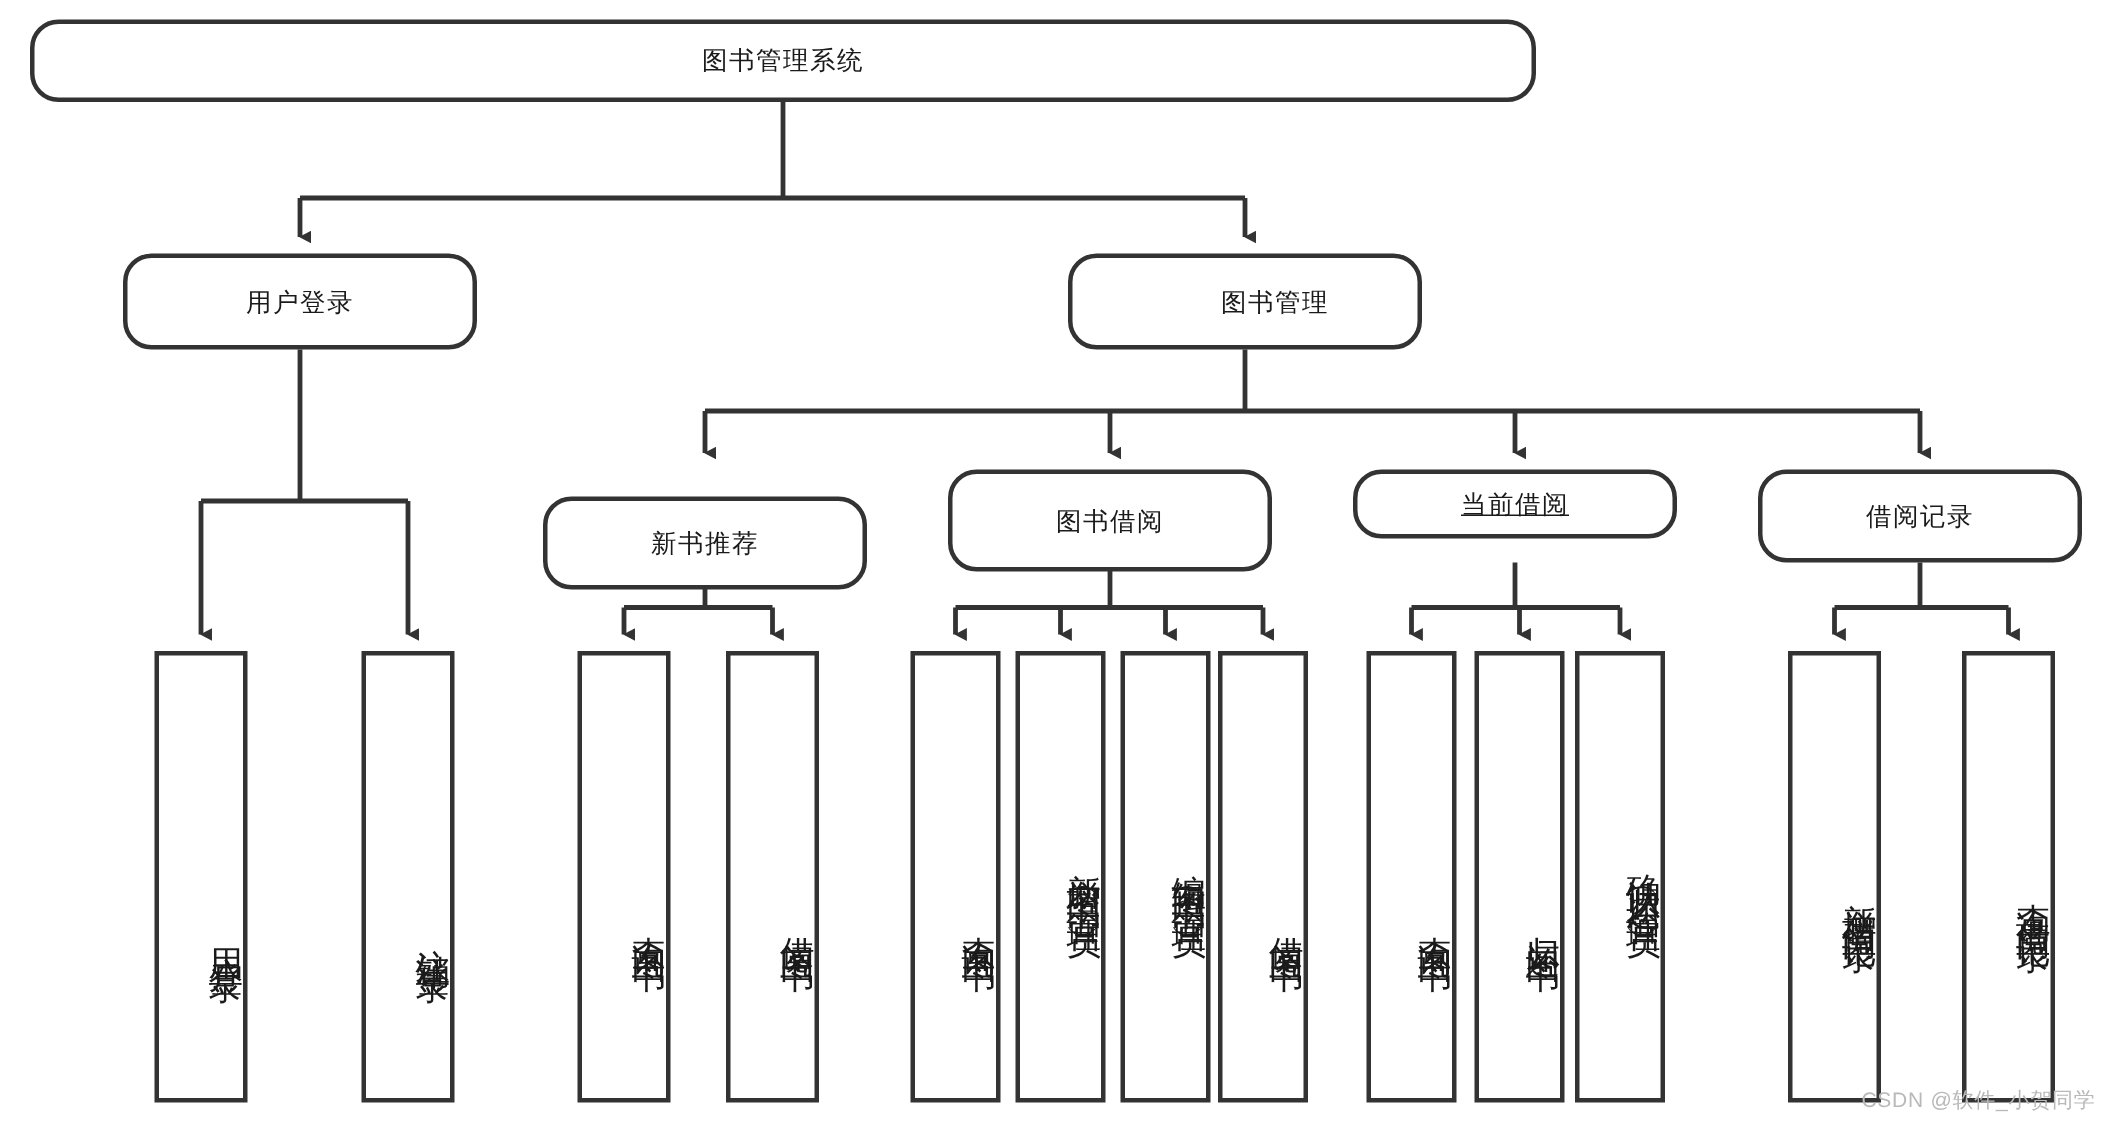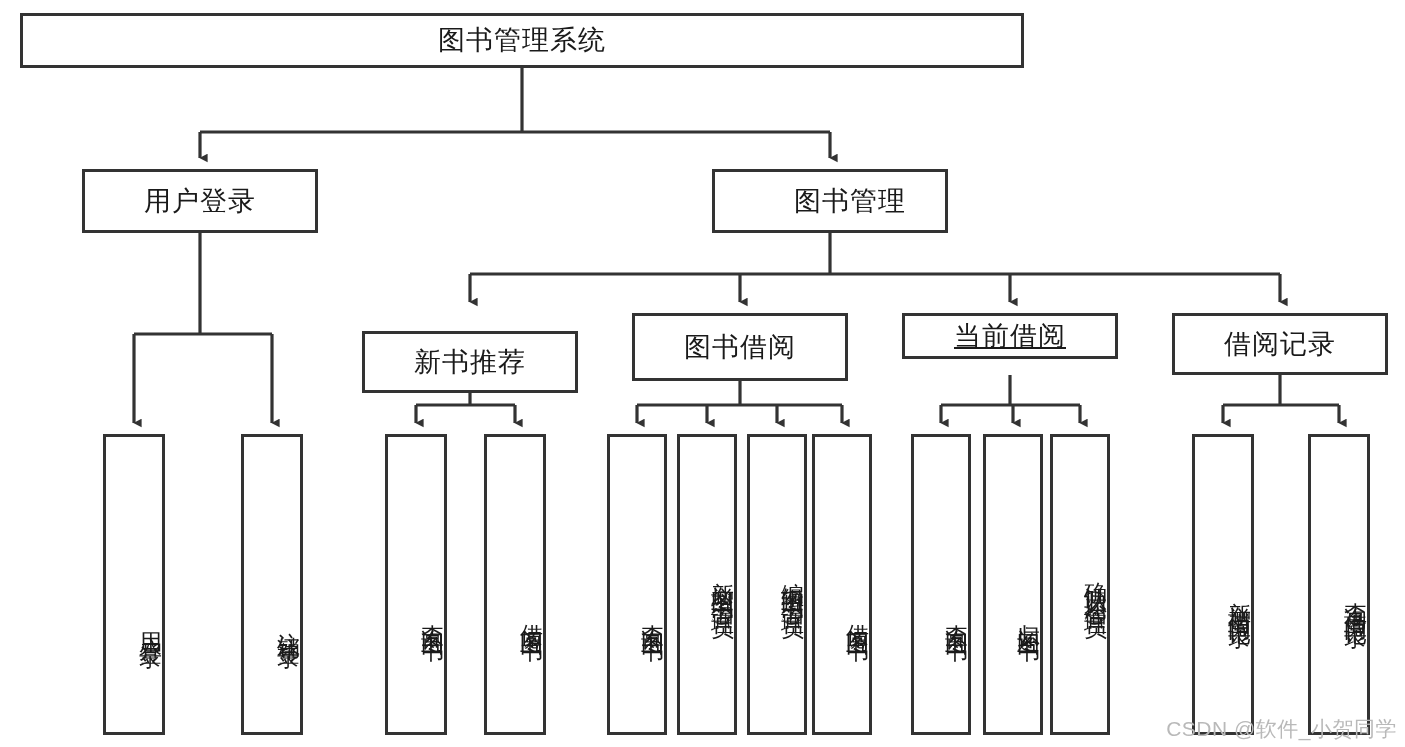--- a/index.html
+++ b/index.html
@@ -29,22 +29,23 @@
     position: absolute;
     box-sizing: border-box;
     border: 3px solid #333333;
     background: #ffffff;
     display: flex;
     align-items: center;
     justify-content: center;
     color: #1a1a1a;
   }
   .node.horizontal {
-    font-size: 27px;
+    font-size: 17px;
     letter-spacing: 1px;
+    border-radius: 19px;
   }
   .node.vertical {
     writing-mode: vertical-rl;
     text-orientation: upright;
     font-size: 23px;
     letter-spacing: 5px;
     align-items: flex-start;
     justify-content: center;
     padding-top: 14px;
   }
@@ -53,21 +54,21 @@
     padding-top: 8px;
   }
   .node-label {
     display: block;
     line-height: 1.0;
   }
   .watermark {
     position: absolute;
     right: 8px;
     bottom: 4px;
-    font-size: 21px;
+    font-size: 14px;
     color: #b9b9b9;
     letter-spacing: 0.5px;
     white-space: nowrap;
   }
 </style>
 </head>
 <body>
 
 <div id="canvas">
 

